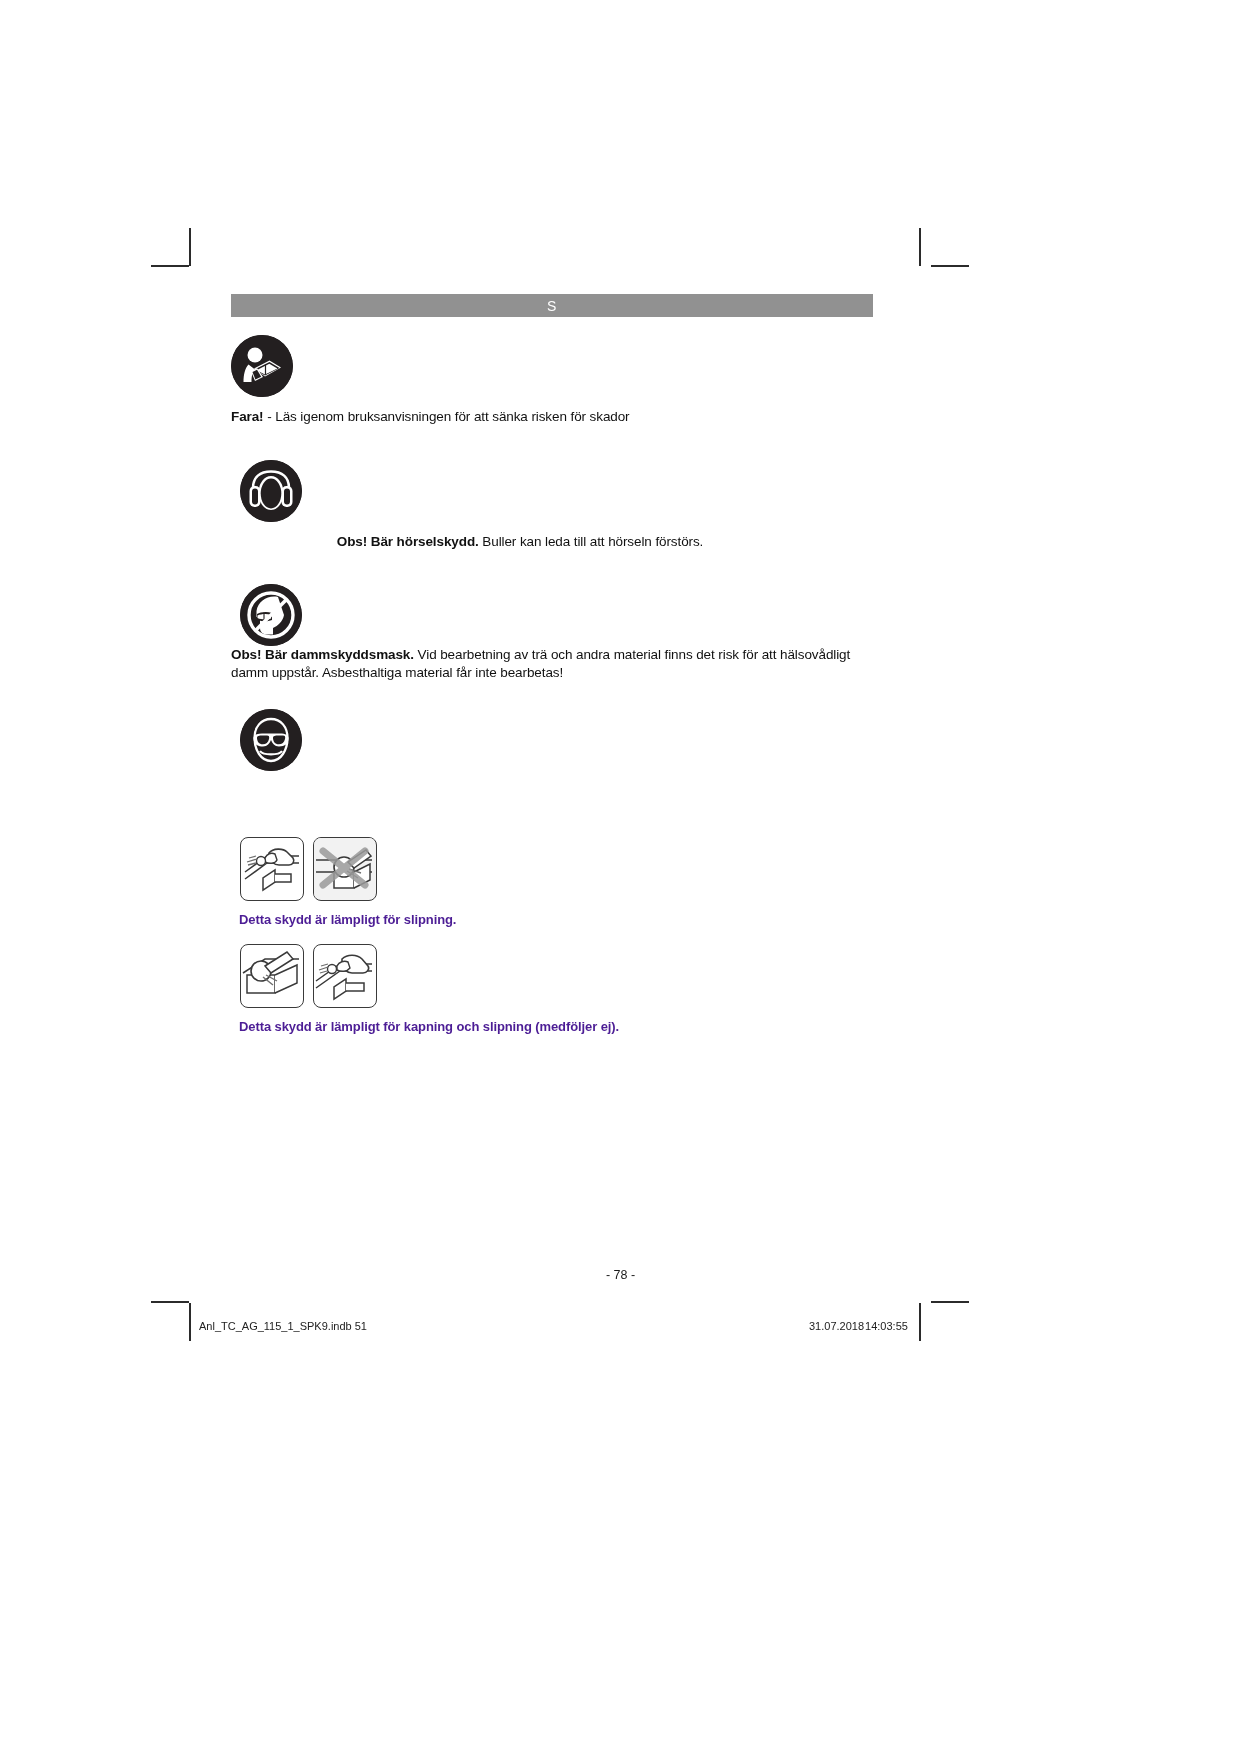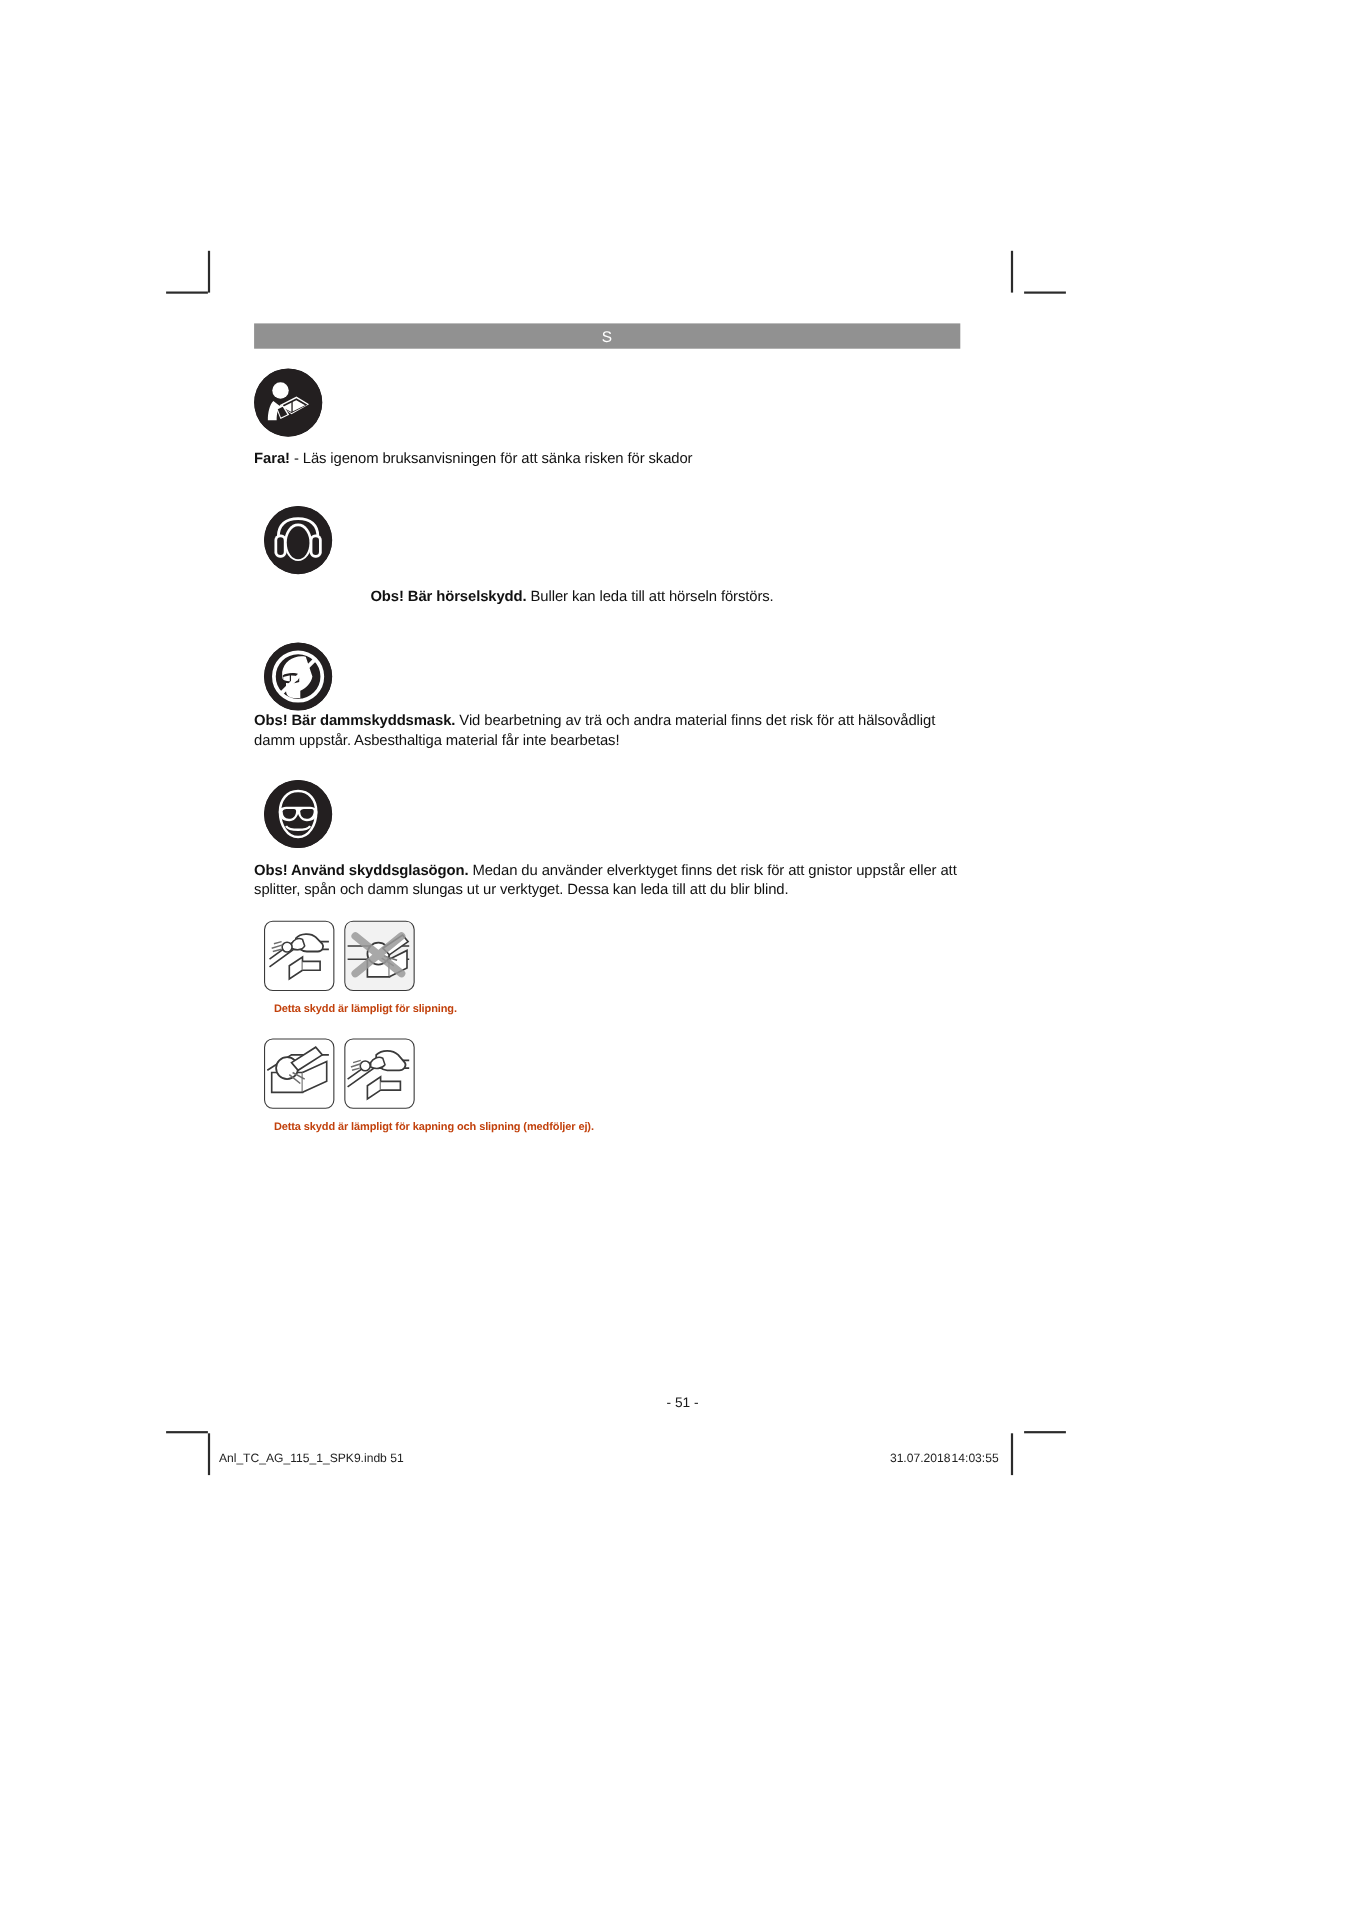--- a/index.html
+++ b/index.html
@@ -79,25 +79,25 @@
     border: 1.6px solid #3a3a3a;
     border-radius: 8px;
     background: #ffffff;
     overflow: hidden;
     position: relative;
   }
   .guard-box.shaded { background: #f2f2f2; }
   .guard-box svg { display: block; }
 
   .guard-caption {
-    font-size: 10px;
+    font-size: 13px;
     font-weight: bold;
-    color: #c2410c;
+    color: #4c1d95;
     letter-spacing: -0.1px;
-    margin-left: 18px;
+    margin-left: 8px;
   }
 
   
   .page-number {
     position: absolute;
     left: 0;
     top: 1268px;
     width: 1241px;
     text-align: center;
     font-size: 12.5px;
@@ -188,23 +188,20 @@
   <div class="safety-block" style="top:415px;">
     <div class="pictogram-circle" style="margin-left:9px;">
       <svg width="62" height="62" viewBox="0 0 62 62">
         <circle cx="31" cy="31" r="31" fill="#231f20"></circle>
         <path d="M31 10 C21 10 14.5 18 14.5 29 C14.5 41 21 52 31 52 C41 52 47.5 41 47.5 29 C47.5 18 41 10 31 10 Z" fill="none" stroke="#ffffff" stroke-width="2.3"></path>
         <path d="M13.5 29.5 C13.5 26 16.5 24.5 22 24.5 L40 24.5 C45.5 24.5 48.5 26 48.5 29.5 C48.5 34.5 45 37.5 39 37.5 C34.5 37.5 32.5 34.5 31 31 C29.5 34.5 27.5 37.5 23 37.5 C17 37.5 13.5 34.5 13.5 29.5 Z" fill="#ffffff"></path>
         <path d="M17 28.5 C17 27 19 26.5 22.5 26.5 L27 26.5 C29 26.5 29.5 27.5 29 30 C28.3 33.3 26 35.3 22.7 35.3 C19 35.3 17 32.8 17 28.5 Z" fill="#231f20"></path>
         <path d="M33 28.5 C33 27 35 26.5 38.5 26.5 L43 26.5 C45 26.5 45.5 27.5 45 30 C44.3 33.3 42 35.3 38.7 35.3 C35 35.3 33 32.8 33 28.5 Z" fill="#231f20"></path>
         <path d="M20 42 C23 46.5 39 46.5 42 42" fill="none" stroke="#ffffff" stroke-width="2.2"></path>
       </svg>
-    </div>
-    <div class="safety-text" style="margin-top:11px; width:642px;">
-      <b>Obs! Använd skyddsglasögon.</b><span> </span><span>Medan du använder elverktyget finns det risk för att gnistor uppstår eller att splitter, spån och damm slungas ut ur verktyget. Dessa kan leda till att du blir blind.</span>
     </div>
   </div>
 
   <div class="safety-block" style="top:543px;">
     <div class="guard-row" style="margin-left:9px;">
       <div class="guard-box">
         <svg width="60" height="60" viewBox="0 0 60 60">
           <path d="M2 30 L22 14 L58 14 L58 26 L30 46 L2 46 Z" fill="#ffffff"></path>
           <path d="M4 34 L26 18 L58 18" stroke="#3a3a3a" stroke-width="1.5" fill="none"></path>
           <path d="M4 41 L26 25 L58 25" stroke="#3a3a3a" stroke-width="1.5" fill="none"></path>
@@ -260,18 +257,18 @@
           <circle cx="18" cy="24" r="4.5" fill="#ffffff" stroke="#3a3a3a" stroke-width="1.4"></circle>
           <path d="M5 25 L14 22 M6 28 L13 26 M7 21 L14 19" stroke="#6e6e6e" stroke-width="1.3"></path>
         </svg>
       </div>
     </div>
     <div class="guard-caption" style="margin-top:11px;">Detta skydd är lämpligt för kapning och slipning (medföljer ej).</div>
   </div>
 
 </div>
 
-<div class="page-number">- 51 -</div>
+<div class="page-number">- 78 -</div>
 
 <div class="footer-line footer-left">Anl_TC_AG_115_1_SPK9.indb   51</div>
 <div class="footer-line footer-right">
   <span class="ts-date">31.07.2018</span><span>14:03:55</span>
 </div>
 
 </body></html>

